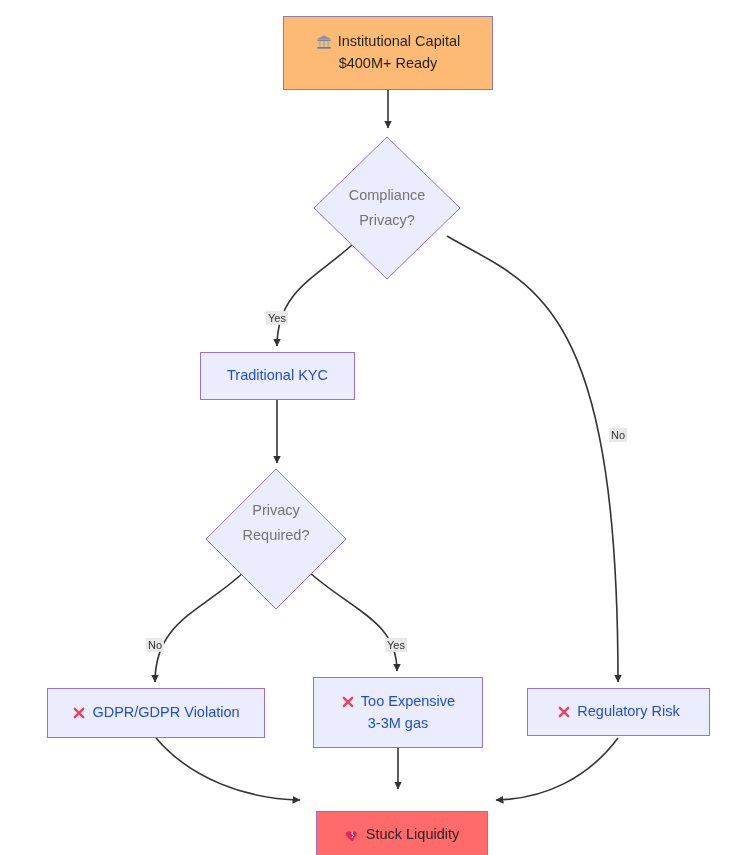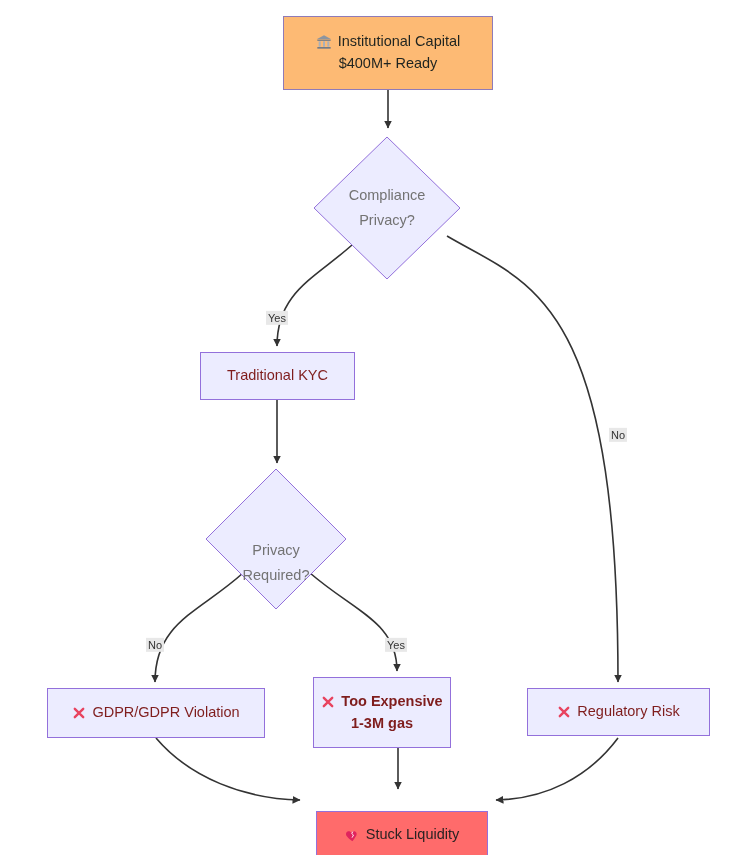--- a/index.html
+++ b/index.html
@@ -4,21 +4,21 @@
 <style>
   html,body{margin:0;padding:0;background:#ffffff;}
   .canvas{
     position:relative;width:735px;height:855px;background:#ffffff;
     font-family:"Liberation Sans",sans-serif;color:#333333;overflow:hidden;
   }
   .edge-layer{position:absolute;left:0;top:0;width:735px;height:855px;}
   .node{
     position:absolute;box-sizing:border-box;border:1px solid #9370DB;background:#ECECFF;
     display:flex;flex-direction:column;align-items:center;justify-content:center;
-    font-size:14.5px;line-height:1.5;color:#7f1d1d;text-align:center;
+    font-size:14.5px;line-height:1.5;color:#1d4ed8;text-align:center;
   }
   .node.green{background:#fdba74;border-color:#8f7bb8;color:#1f2420;}
   .node.red{background:#FF6B6B;border-color:#9370DB;color:#2b2222;}
   .node .line{display:flex;align-items:center;justify-content:center;gap:6px;white-space:nowrap;}
   .diamond-label{
     position:absolute;transform:translate(-50%,-50%);text-align:center;
     font-size:14.5px;line-height:1.75;color:#737373;white-space:nowrap;
   }
   .edge-label{
     position:absolute;transform:translate(-50%,-50%);background:#e8e8e8;
@@ -72,46 +72,46 @@
 
   <div class="diamond-label" style="left:387px;top:208px;">
     <div>Compliance</div>
     <div>Privacy?</div>
   </div>
 
   <div class="node" style="left:200px;top:352px;width:155px;height:48px;">
     <div class="line">Traditional KYC</div>
   </div>
 
-  <div class="diamond-label" style="left:276px;top:563px;">
+  <div class="diamond-label" style="left:276px;top:523px;">
     <div>Privacy</div>
     <div>Required?</div>
   </div>
 
   <div class="node" style="left:47px;top:688px;width:218px;height:50px;">
     <div class="line">
       <span class="icon">
         <svg width="14" height="14" viewBox="0 0 20 20">
           <path d="M4 4 L16 16 M16 4 L4 16" stroke="#E8435F" stroke-width="3.4" stroke-linecap="round" fill="none"></path>
         </svg>
       </span>
       <span>GDPR/GDPR Violation</span>
     </div>
   </div>
 
-  <div class="node" style="left:313px;top:677px;width:138px;height:71px;font-weight:bold;">
+  <div class="node" style="left:313px;top:677px;width:170px;height:71px;">
     <div class="line">
       <span class="icon">
         <svg width="14" height="14" viewBox="0 0 20 20">
           <path d="M4 4 L16 16 M16 4 L4 16" stroke="#E8435F" stroke-width="3.4" stroke-linecap="round" fill="none"></path>
         </svg>
       </span>
       <span>Too Expensive</span>
     </div>
-    <div class="line">1-3M gas</div>
+    <div class="line">3-3M gas</div>
   </div>
 
   <div class="node" style="left:527px;top:688px;width:183px;height:48px;">
     <div class="line">
       <span class="icon">
         <svg width="14" height="14" viewBox="0 0 20 20">
           <path d="M4 4 L16 16 M16 4 L4 16" stroke="#E8435F" stroke-width="3.4" stroke-linecap="round" fill="none"></path>
         </svg>
       </span>
       <span>Regulatory Risk</span>

